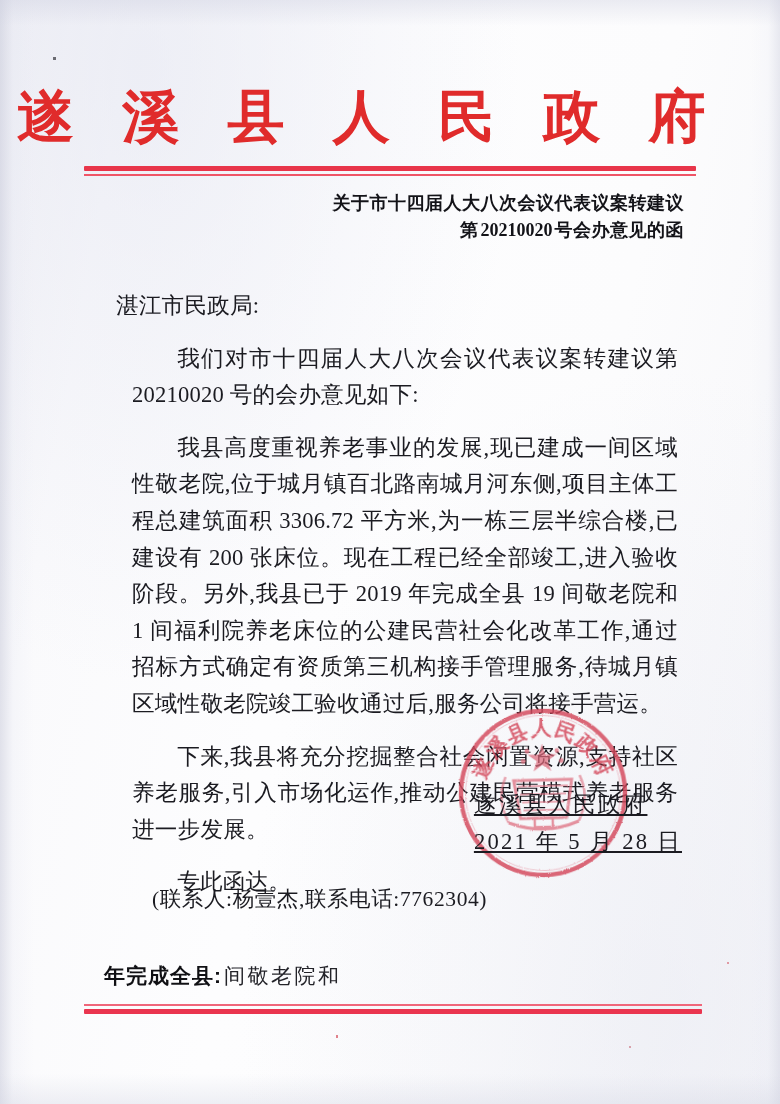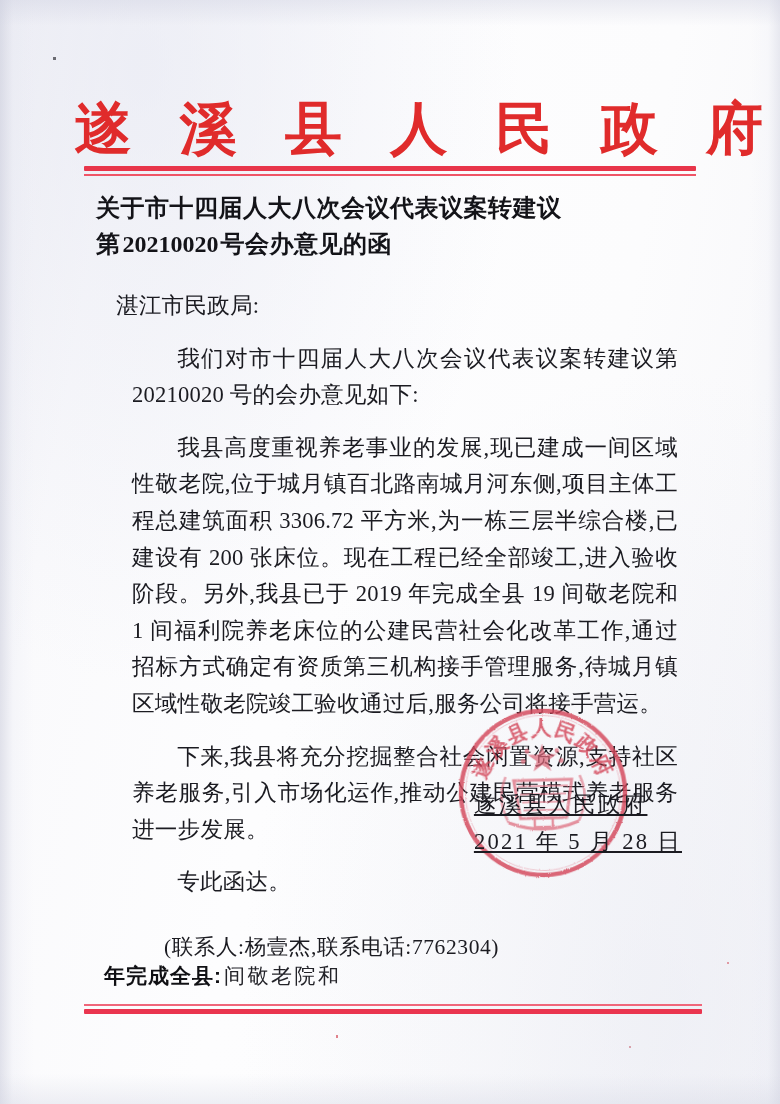--- a/index.html
+++ b/index.html
@@ -48,22 +48,21 @@
   .speck.s1 { left: 53px; top: 57px; width: 3px; height: 3px; }
   .speck.s2 { left: 336px; top: 1035px; width: 2px; height: 3px; background: #e0828c; }
   .speck.s3 { left: 629px; top: 1046px; width: 2px; height: 2px; background: #d8a2ac; }
   .speck.s4 { left: 727px; top: 962px; width: 2px; height: 2px; background: #e09aa4; }
 
   
   .masthead {
     position: absolute;
     left: 0; right: 0;
     top: 86px;
-    text-align: right;
-    margin-top: 12px;
+    text-align: left;
   }
   .masthead-title {
     font-family: "Liberation Serif", "DejaVu Serif", serif;
     font-weight: 700;
     font-size: 57px;
     letter-spacing: 17px;
     text-indent: 17px;
     line-height: 1.08;
     color: #e02b2b;
     white-space: nowrap;
@@ -85,24 +84,24 @@
     height: 2px;
     background: #ef5567;
   }
 
   
   .doc-title {
     position: absolute;
     left: 96px;
     width: 588px;
     top: 190px;
-    text-align: left;
+    text-align: right;
     font-family: "Liberation Serif", "DejaVu Serif", serif;
     font-weight: 700;
-    font-size: 24px;
+    font-size: 18px;
     line-height: 1.52;
     letter-spacing: 0.5px;
     color: #131318;
   }
   .doc-title .num { letter-spacing: 0px; padding: 0 2px; }
 
   
   .body-block {
     position: absolute;
     left: 116px;
@@ -150,27 +149,26 @@
     height: 174px;
     z-index: 2;
     opacity: 0.92;
     transform: rotate(-1.5deg);
     pointer-events: none;
   }
 
   
   .contact {
     position: absolute;
-    left: 164px;
+    left: 152px;
     top: 884px;
     font-family: "Liberation Serif", "DejaVu Serif", serif;
     font-size: 21.5px;
     letter-spacing: 0.6px;
     color: #1b1b21;
-    margin-top: 48px;
   }
 
   
   .footer-text {
     position: absolute;
     left: 104px;
     top: 962px;
     font-size: 21px;
     white-space: nowrap;
   }

